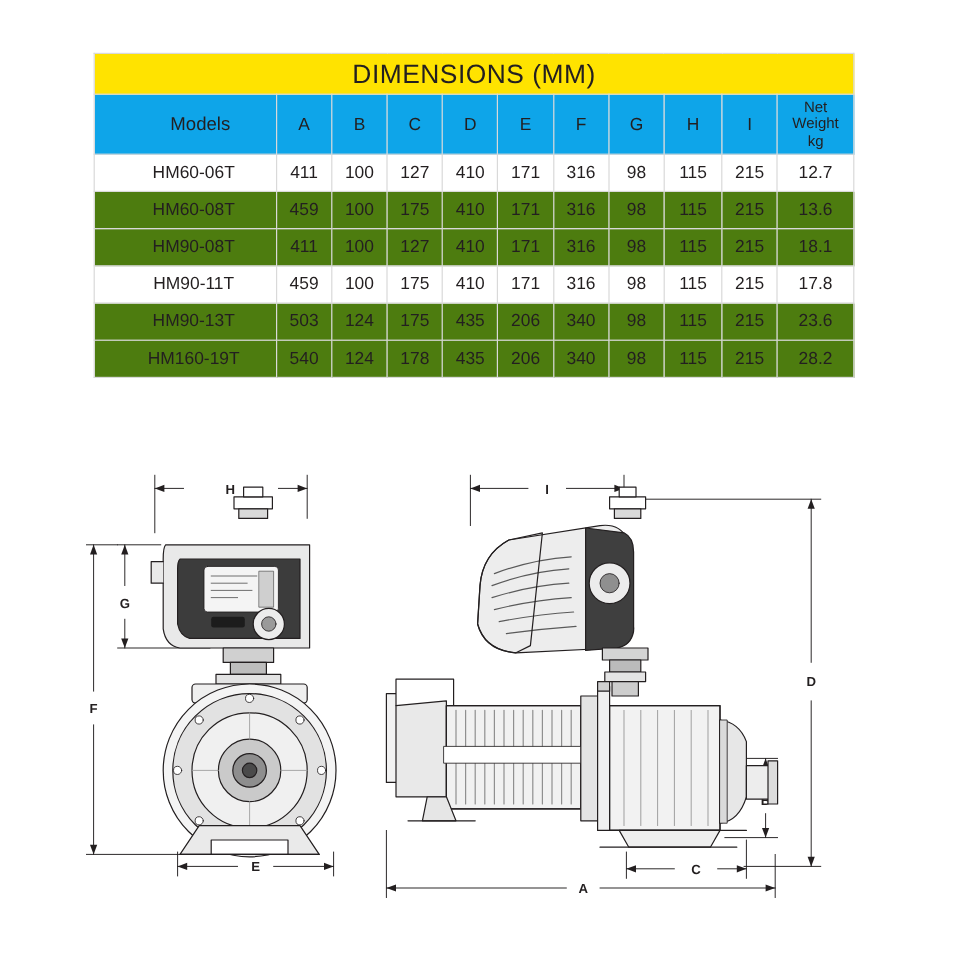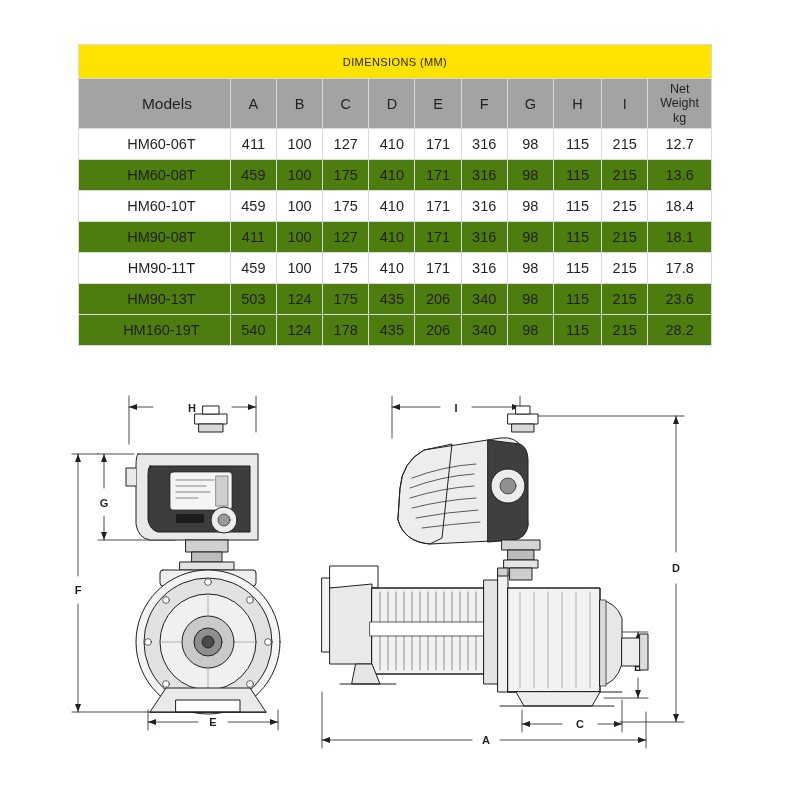--- a/index.html
+++ b/index.html
@@ -30,28 +30,28 @@
   }
   table.dim td, table.dim th {
     border: 1px solid #d9d9d9;
     padding: 0;
     font-weight: normal;
   }
   .title-row td {
     background: #ffe300;
     color: #231f20;
     text-align: center;
-    font-size: 11px;
+    font-size: 22px;
     font-weight: bold;
     letter-spacing: .4px;
     height: 34px;
     border: 1px solid #ffe300;
   }
   .head-row td {
-    background: #a3a3a3;
+    background: #0ea5e9;
     text-align: center;
     font-size: 14.5px;
     font-weight: bold;
     color: #231f20;
     height: 50px;
     vertical-align: middle;
   }
   .head-row td.models-head {
     font-size: 15.5px;
     padding-left: 25px;
@@ -150,33 +150,20 @@
           <td>100</td>
           <td>175</td>
           <td>410</td>
           <td>171</td>
           <td>316</td>
           <td>98</td>
           <td>115</td>
           <td>215</td>
           <td>13.6</td>
         </tr>
-        <tr class="odd">
-          <td class="model">HM60-10T</td>
-          <td>459</td>
-          <td>100</td>
-          <td>175</td>
-          <td>410</td>
-          <td>171</td>
-          <td>316</td>
-          <td>98</td>
-          <td>115</td>
-          <td>215</td>
-          <td>18.4</td>
-        </tr>
         <tr class="even">
           <td class="model">HM90-08T</td>
           <td>411</td>
           <td>100</td>
           <td>127</td>
           <td>410</td>
           <td>171</td>
           <td>316</td>
           <td>98</td>
           <td>115</td>

